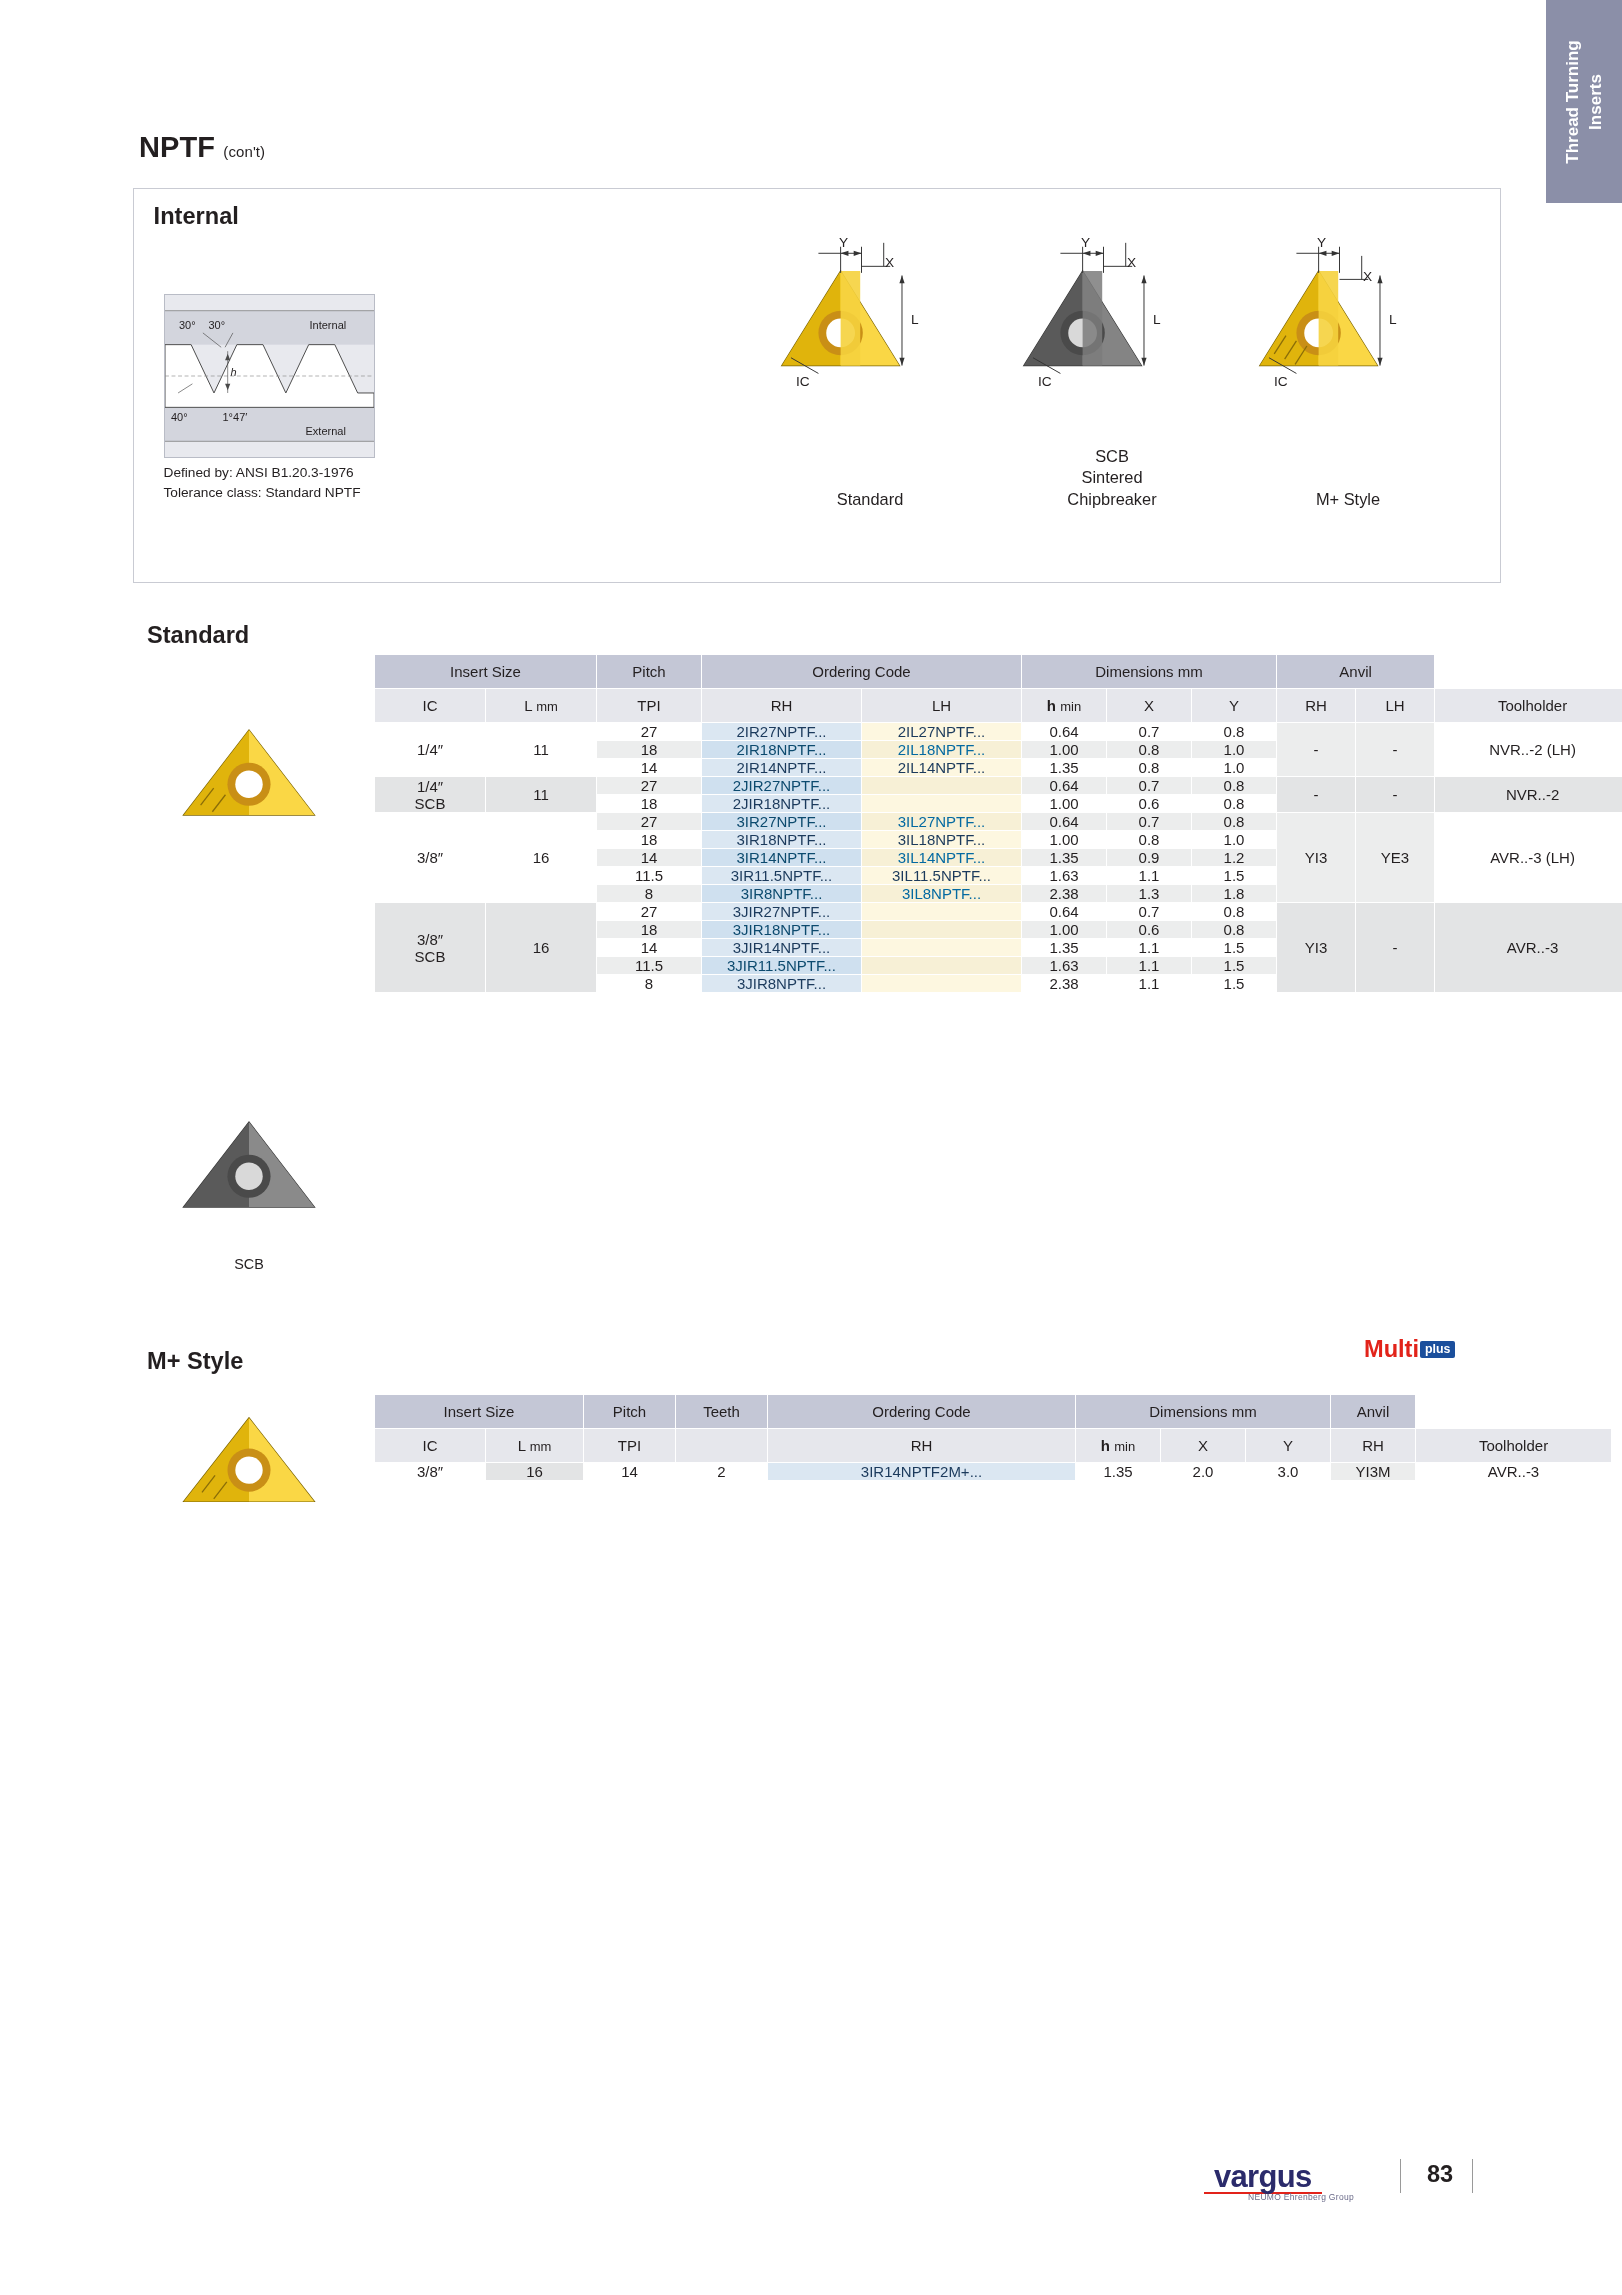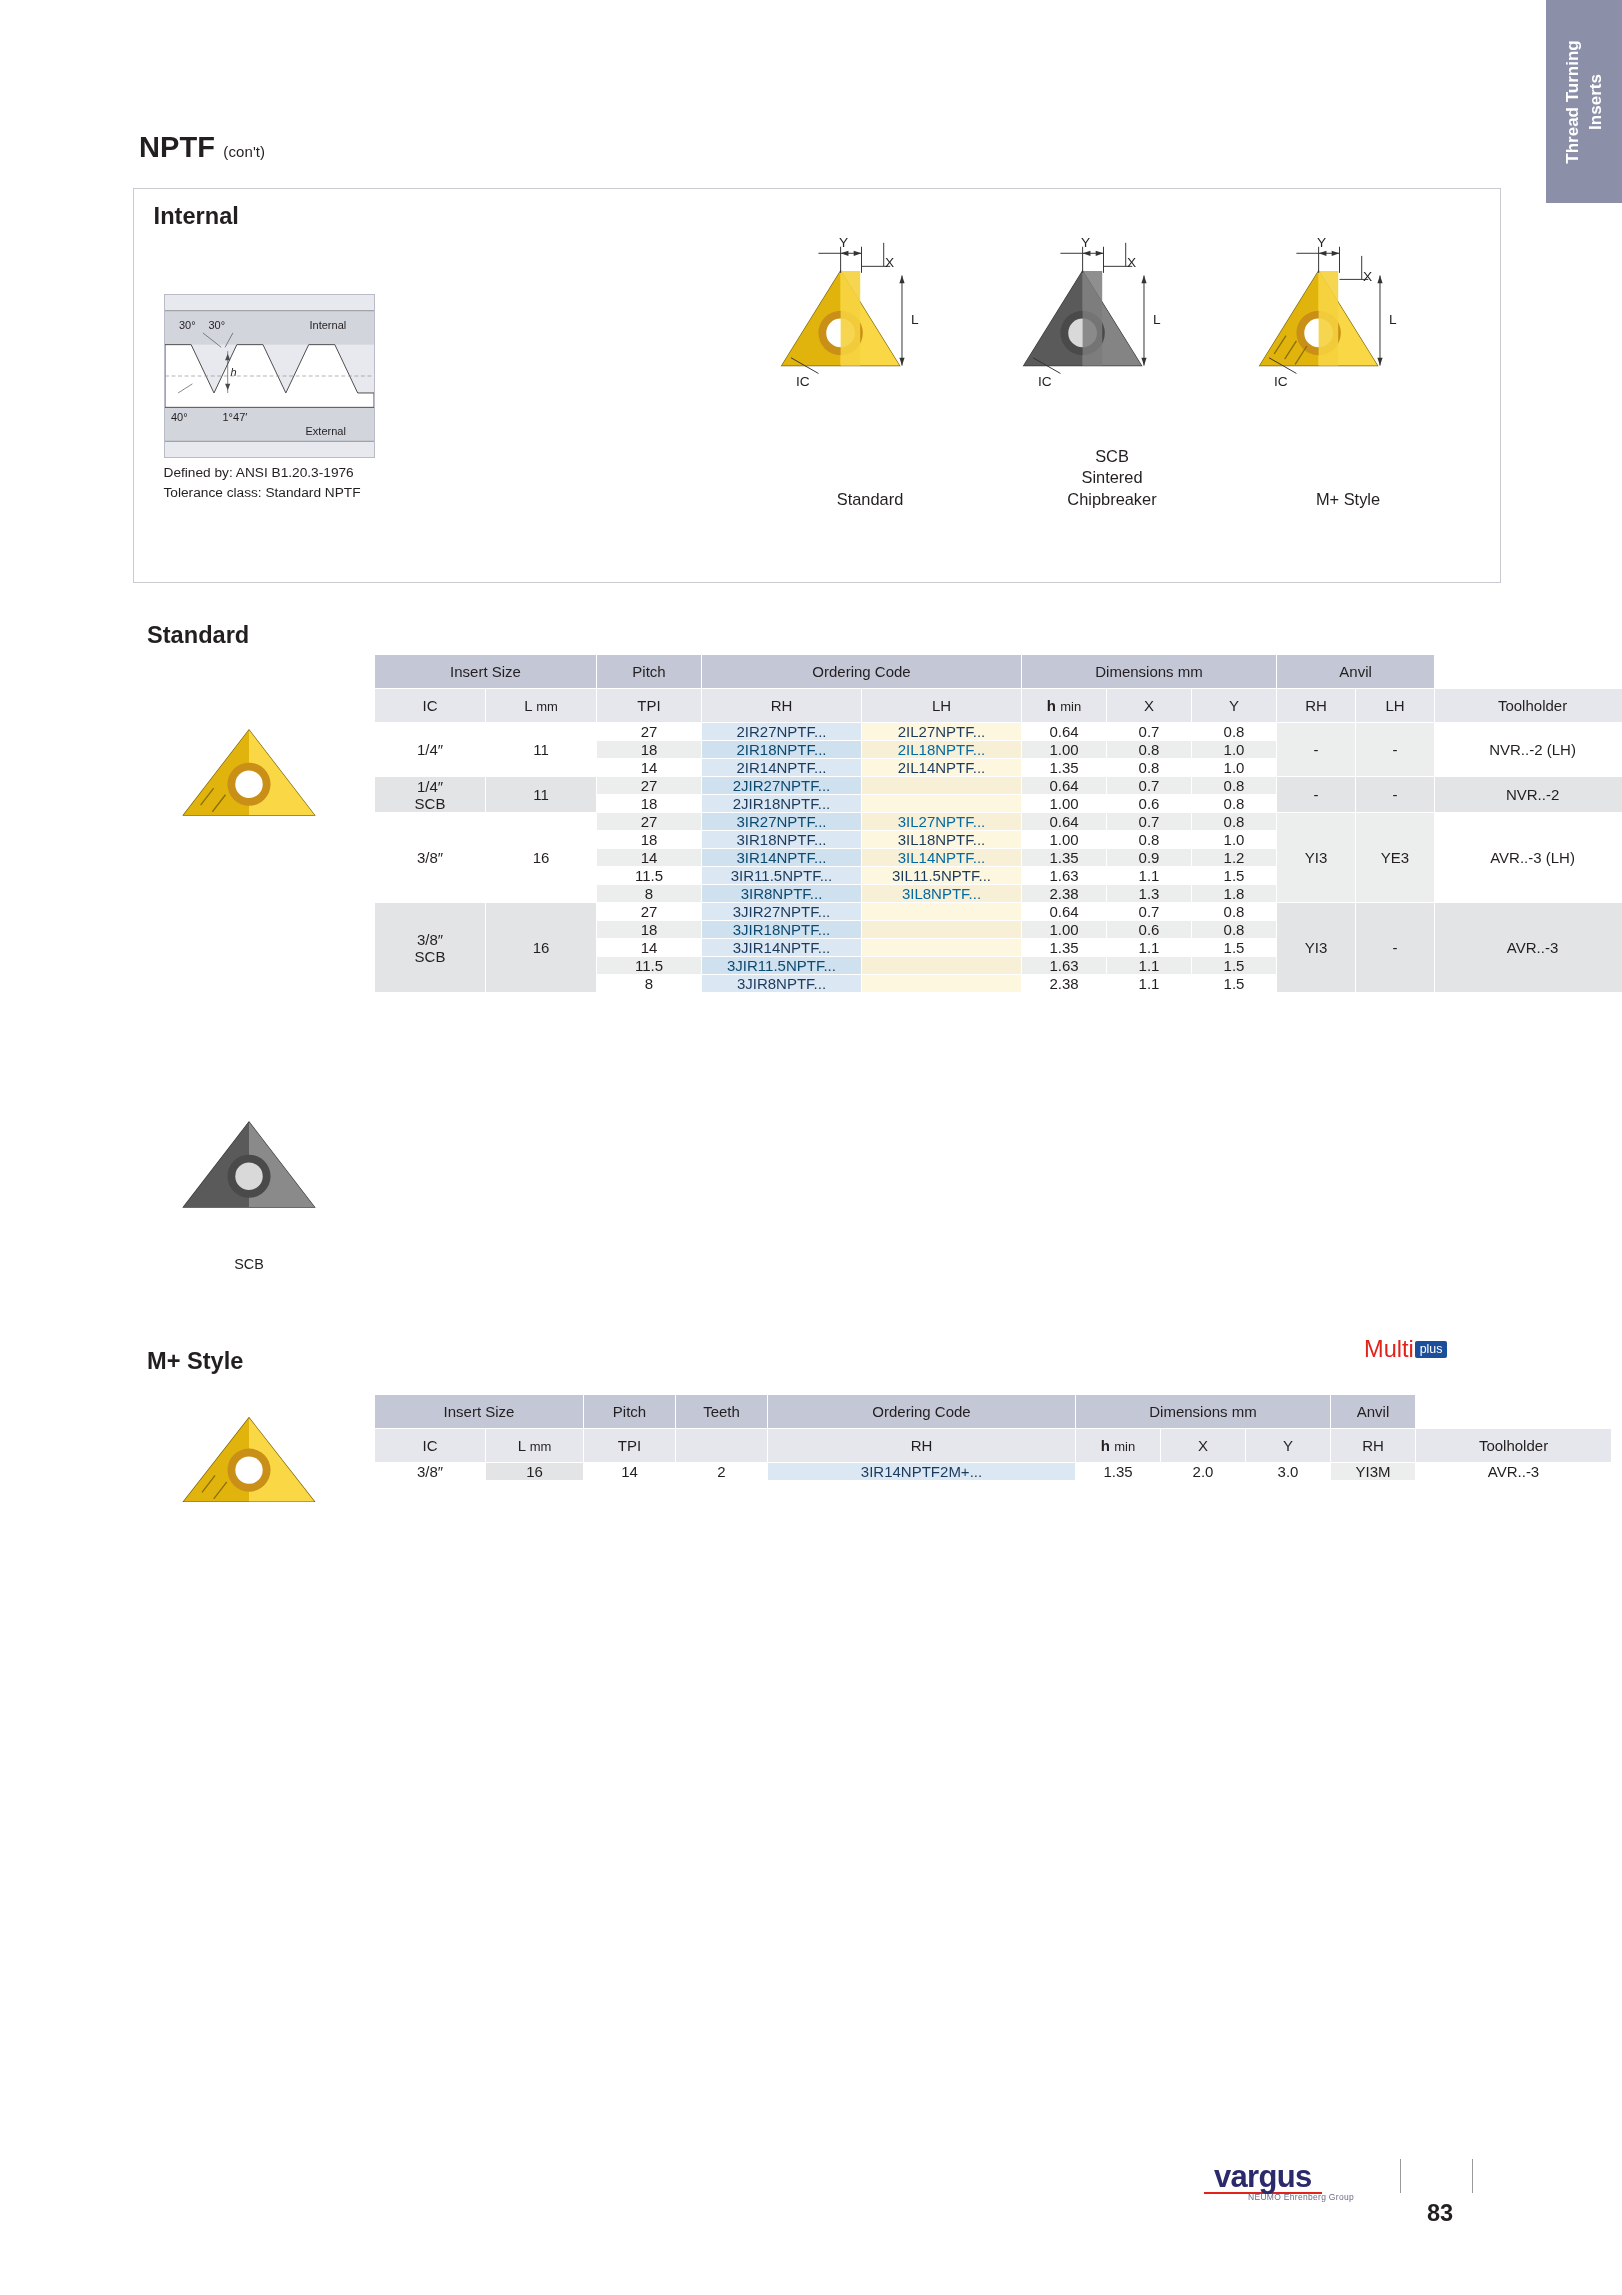--- a/index.html
+++ b/index.html
@@ -187,21 +187,21 @@
     text-align: center;
     font-size: 14.4px;
   }
 
   
   .multiplus {
     position: absolute;
     left: 1364px;
     top: 1336px;
     font-size: 23.6px;
-    font-weight: normal;
+    font-weight: bold;
     color: #e2231a;
   }
   .multiplus .plus-badge {
     display: inline-block;
     background: #1b4f9c;
     color: #ffffff;
     font-size: 12.4px;
     padding: 1.3px 4.6px 2px 4.6px;
     border-radius: 2px;
     vertical-align: 3.9px;
@@ -242,21 +242,20 @@
     width: 1.3px;
     height: 34px;
     background: #9a9a9a;
   }
   .page-num {
     position: absolute;
     left: 1427px;
     top: 2161px;
     font-size: 23.6px;
     font-weight: bold;
-    margin-top: 39px;
   }
   .footer-divider2 {
     position: absolute;
     left: 1472px;
     top: 2159px;
     width: 1.3px;
     height: 34px;
     background: #9a9a9a;
   }
 </style>

